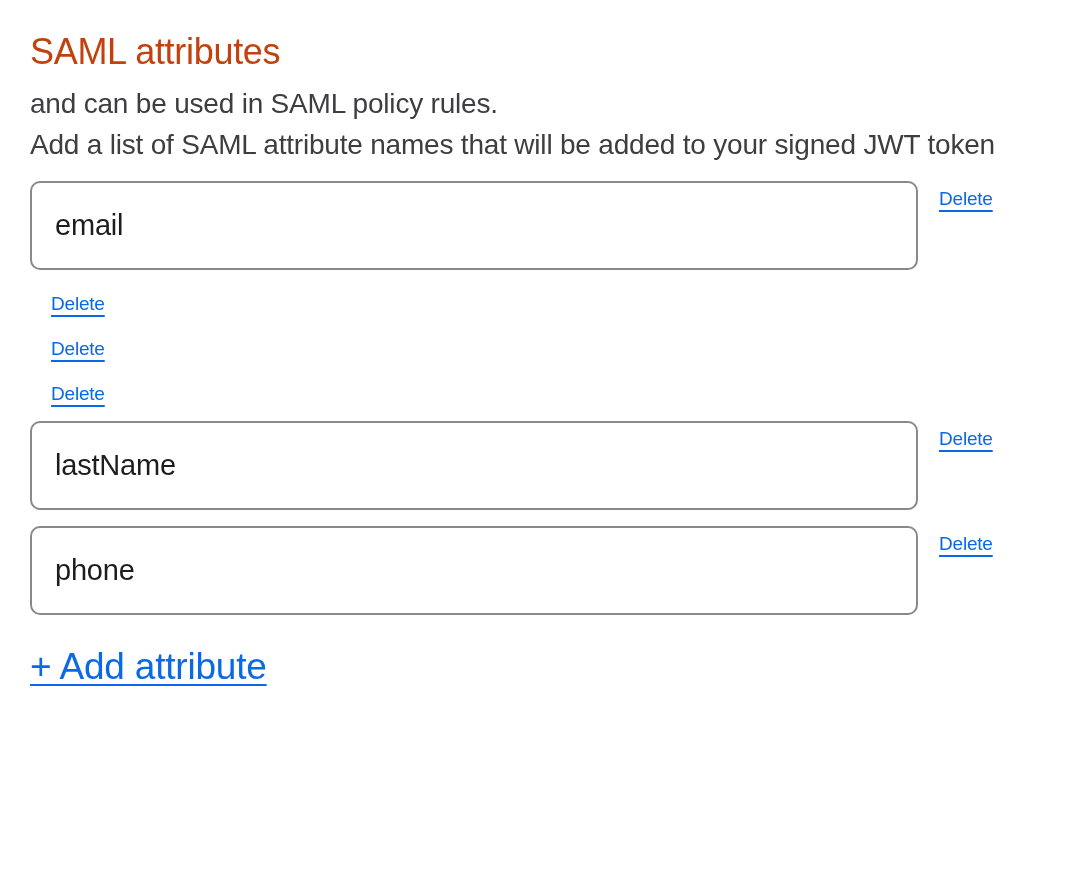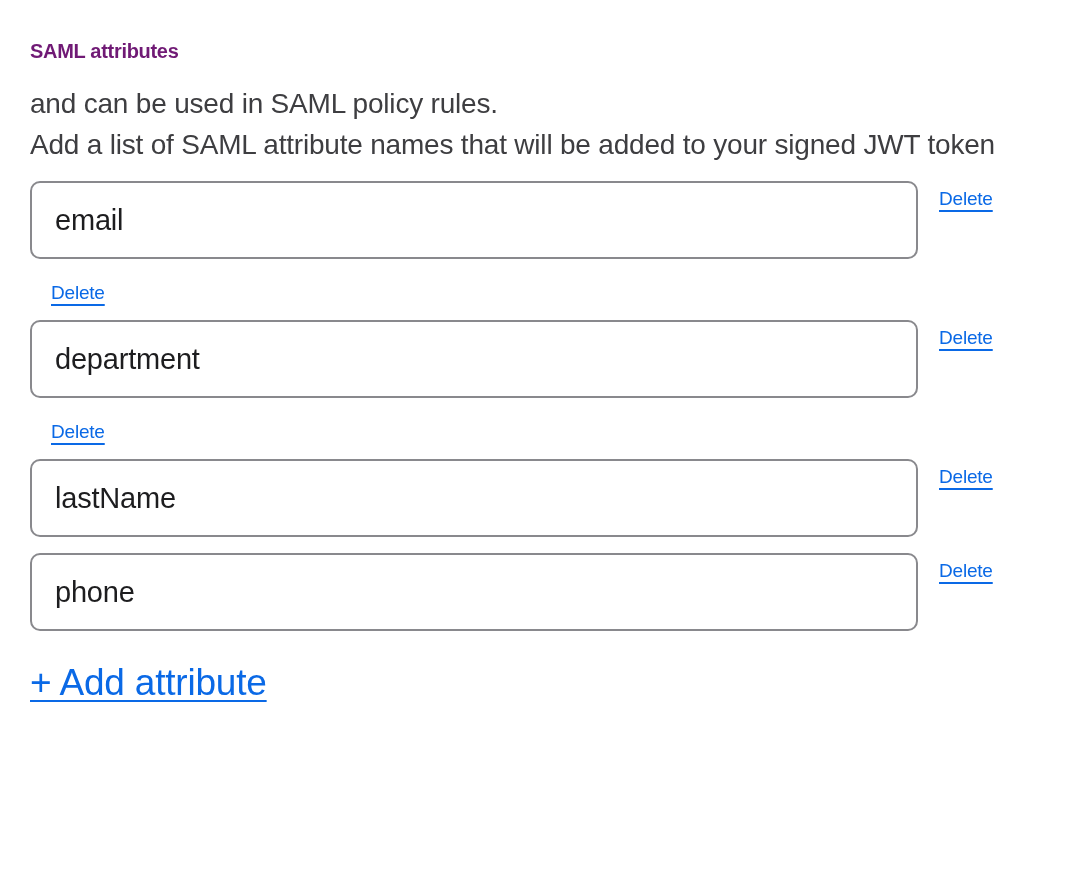--- a/index.html
+++ b/index.html
@@ -7,46 +7,46 @@
     width: 1066px;
     height: 886px;
     background: #ffffff;
     font-family: "Liberation Sans", "DejaVu Sans", sans-serif;
     overflow: hidden;
   }
   .container {
     padding: 33px 30px 0 30px;
   }
   .page-title {
-    font-size: 20px;
+    font-size: 36px;
     line-height: 37px;
-    font-weight: 700;
+    font-weight: 400;
     letter-spacing: -0.3px;
-    color: #701a75;
+    color: #c2410c;
   }
   .page-description {
     margin-top: 13px;
     font-size: 28px;
     line-height: 41px;
     letter-spacing: -0.2px;
     color: #3e3e41;
   }
   .attribute-list {
     margin-top: 16px;
     display: flex;
     flex-direction: column;
     gap: 16px;
   }
   .attribute-row {
     display: flex;
     align-items: flex-start;
   }
   .attribute-input {
     width: 888px;
-    height: 78px;
+    height: 89px;
     border: 2px solid #89898d;
     border-radius: 10px;
     background: #ffffff;
     padding: 0 23px;
     font-family: "Liberation Sans", "DejaVu Sans", sans-serif;
     font-size: 29px;
     letter-spacing: -0.2px;
     color: #1d1d1f;
     outline: none;
   }
@@ -87,21 +87,20 @@
   <div class="attribute-row">
     <input class="attribute-input" type="text" aria-label="SAML attribute 1" value="email" style="">
     <a class="link delete-link">Delete</a>
   </div>
 
   <div class="attribute-row">
     <a class="link delete-link">Delete</a>
   </div>
 
   <div class="attribute-row">
-    <input class="attribute-input" type="text" aria-label="SAML attribute 3" value="department" style="">
     <a class="link delete-link">Delete</a>
   </div>
 
   <div class="attribute-row">
     <a class="link delete-link">Delete</a>
   </div>
 
   <div class="attribute-row">
     <input class="attribute-input" type="text" aria-label="SAML attribute 5" value="lastName" style="">
     <a class="link delete-link">Delete</a>

